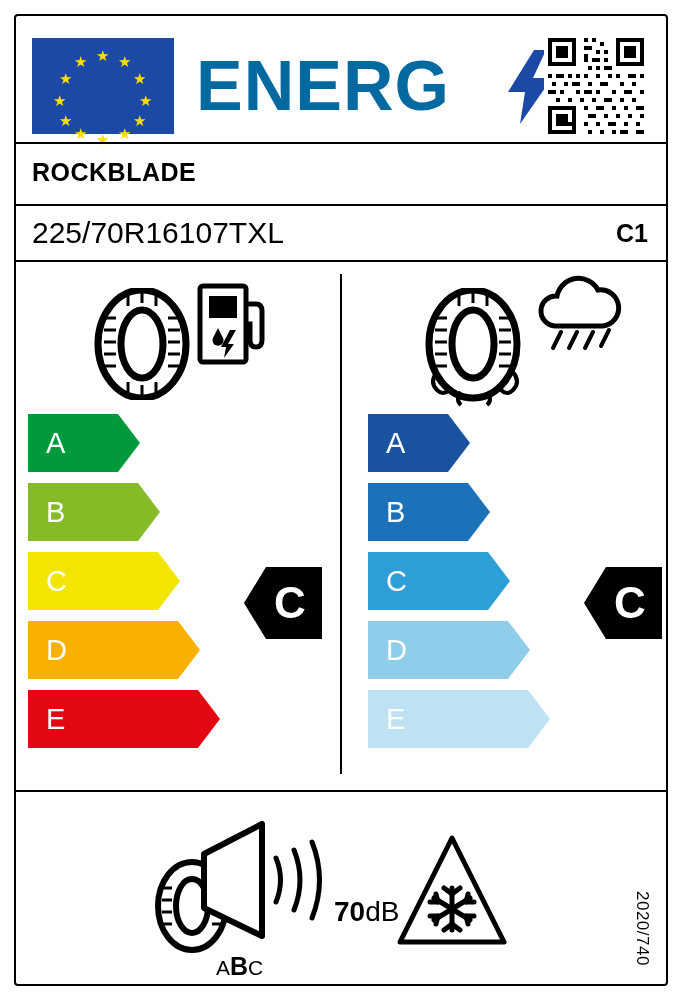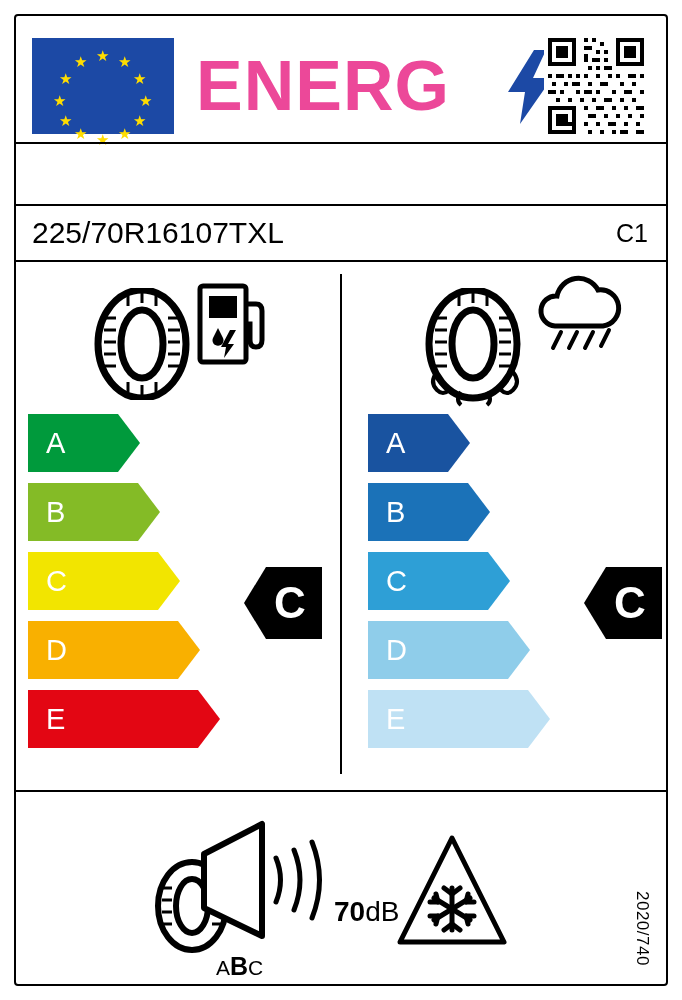--- a/index.html
+++ b/index.html
@@ -47,21 +47,21 @@
     font-size: 15px;
     line-height: 15px;
   }
   .energy-word {
     position: absolute;
     left: 180px;
     top: 30px;
     font-size: 70px;
     font-weight: bold;
     letter-spacing: 1px;
-    color: #ec4899;
+    color: #0369a1;
     font-family: "Liberation Sans", sans-serif;
   }
   .bolt {
     position: absolute;
     left: 492px;
     top: 34px;
     width: 44px;
     height: 74px;
   }
   .qr {
@@ -104,20 +104,21 @@
     left: 16px;
     top: 200px;
     font-size: 30px;
     text-align: right;
   }
   .class-code {
     position: absolute;
     right: 18px;
     top: 203px;
     font-size: 25px;
+    font-weight: bold;
   }
 
   
   .mid-divider {
     position: absolute;
     left: 324px;
     top: 258px;
     width: 0;
     height: 500px;
     border-left: 2px solid #000;
@@ -367,20 +368,21 @@
           <rect x="12" y="44" width="2" height="2"></rect>
             <rect x="4" y="48" width="4" height="2"></rect>
           <rect x="12" y="48" width="2" height="2"></rect>
         </g>
       </svg>
     </div>
   </div>
 
   <div class="rule rule-1"></div>
 
+  <div class="brand">ROCKBLADE</div>
 
   <div class="rule rule-2"></div>
 
   <div class="dimension">225/70R16107TXL</div>
   <div class="class-code">C1</div>
 
   <div class="rule rule-3"></div>
 
   <div class="mid-divider"></div>
 

